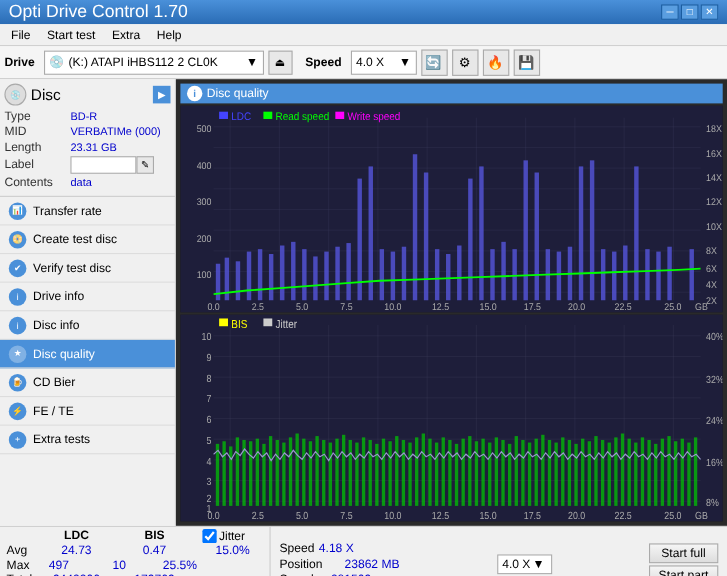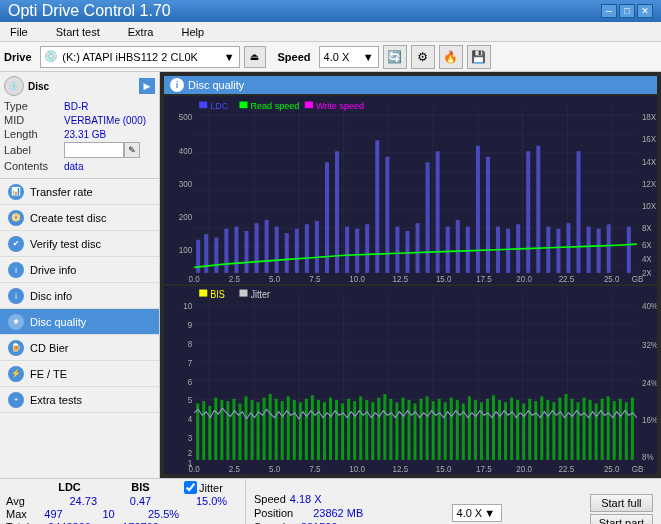--- a/index.html
+++ b/index.html
@@ -28,21 +28,21 @@
     }
 
     
     .menu-bar {
       background: #f0f0f0;
       height: 20px;
       display: flex;
       align-items: center;
       border-bottom: 1px solid #ccc;
       padding: 0 4px;
-      gap: 16px;
+      gap: 3px;
     }
     .menu-item {
       padding: 2px 6px;
       font-size: 11px;
       cursor: pointer;
       color: #000;
     }
 
     
     .toolbar {
@@ -122,21 +122,21 @@
       margin-bottom: 4px;
     }
     .disc-icon {
       width: 20px; height: 20px;
       background: #ddd;
       border: 1px solid #aaa;
       border-radius: 50%;
       display: flex; align-items: center; justify-content: center;
       font-size: 8px;
     }
-    .disc-title { font-weight: bold; font-size: 10px; }
+    .disc-title { font-weight: normal; font-size: 14px; }
     .disc-arrow {
       margin-left: auto;
       width: 16px; height: 16px;
       background: #4a90d9;
       color: white;
       display: flex; align-items: center; justify-content: center;
       font-size: 9px;
       cursor: pointer;
     }
     .disc-info-row {
@@ -640,21 +640,21 @@
         <span style="width:20px;"></span>
         <span style="width:55px; text-align:center; font-weight:bold;">LDC</span>
         <span style="width:55px; text-align:center; font-weight:bold;">BIS</span>
         <div class="jitter-check">
           <input type="checkbox" checked="" style="">
           <span>Jitter</span>
         </div>
       </div>
       <div style="display:flex; gap:16px; margin-bottom:1px;">
         <span style="width:20px;">Avg</span>
-        <span style="width:55px; text-align:right; color:#0000cc;">24.73</span>
+        <span style="width:55px; text-align:center; color:#0000cc;">24.73</span>
         <span style="width:55px; text-align:center; color:#0000cc;">0.47</span>
         <span style="width:55px; text-align:center; color:#0000cc;">15.0%</span>
       </div>
       <div style="display:flex; margin-bottom:1px;align-items:center;">
         <span style="width:20px;">Max</span>
         <span style="width:55px; text-align:center; color:#0000cc;">497</span>
         <span style="width:55px; text-align:center; color:#0000cc;">10</span>
         <span style="width:55px; text-align:center; color:#0000cc;">25.5%</span>
       </div>
       <div style="display:flex; gap:16px;">

